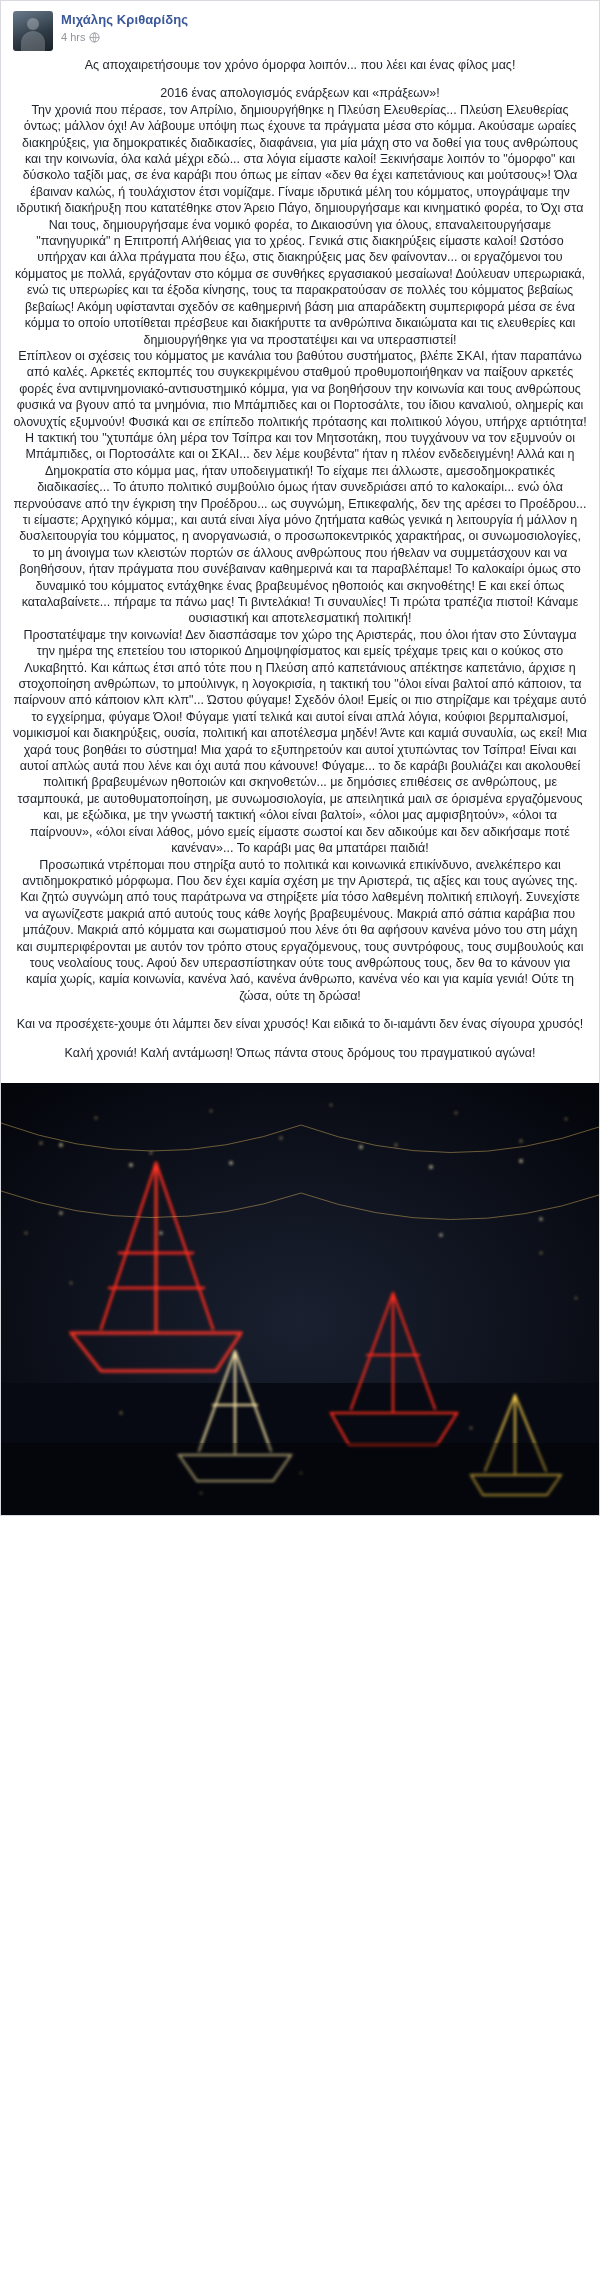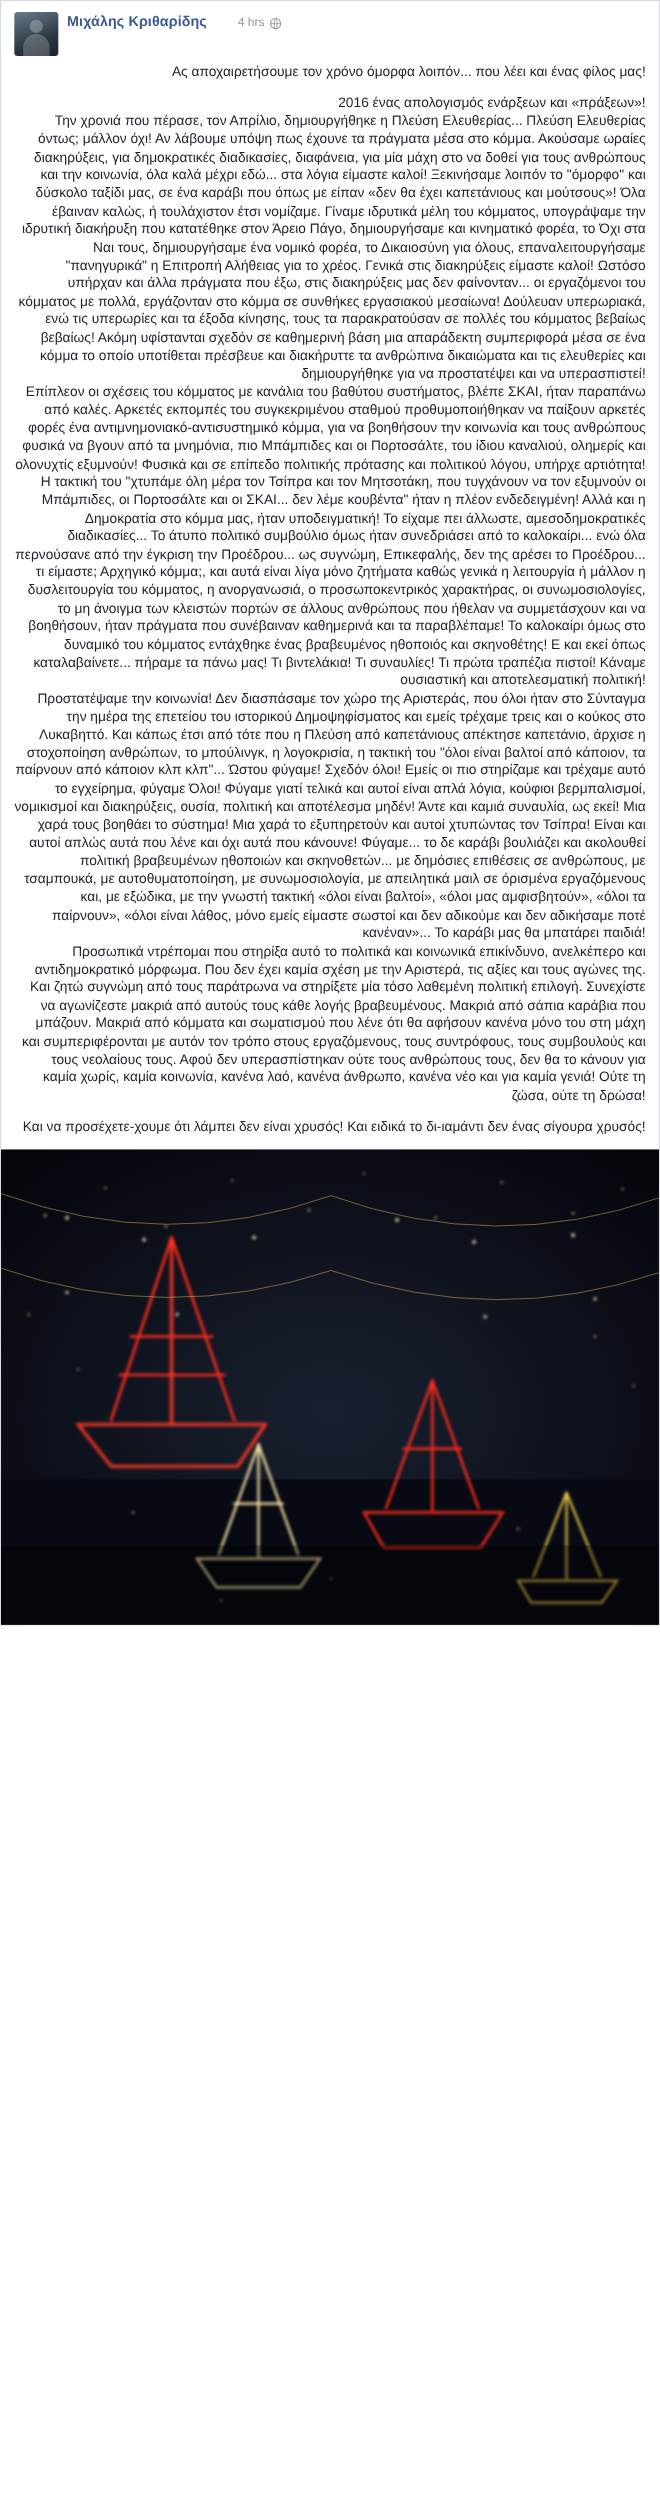--- a/index.html
+++ b/index.html
@@ -44,49 +44,49 @@
   .avatar::before {
     content: "";
     position: absolute;
     left: 14px; top: 7px;
     width: 12px; height: 12px;
     border-radius: 50%;
     background: rgba(255,255,255,0.28);
   }
   .head-text {
     display: flex;
+    flex-direction: column;
     justify-content: center;
     padding-top: 1px;
   }
   .author-name {
     font-size: 13px;
     font-weight: bold;
     color: #3b5998;
     line-height: 16px;
     letter-spacing: 0.1px;
   }
   .meta-row {
     display: flex;
     align-items: center;
     gap: 4px;
     margin-top: 3px;
-    margin-left: 28px;
   }
   .timestamp {
     font-size: 11px;
     color: #90949c;
     line-height: 13px;
   }
   .globe-icon svg { display: block; }
   .post-body {
-    padding: 0 12px 12px 12px;
+    padding: 0 12px 22px 12px;
     font-size: 12.5px;
     line-height: 16.4px;
     color: #1d2129;
-    text-align: right;
+    text-align: center;
     word-wrap: break-word;
   }
   .post-body p {
     margin: 0 0 12px 0;
     white-space: pre-wrap;
   }
   .post-body p:last-child { margin-bottom: 0; }
   .post-photo {
     width: 598px;
     height: 432px;
@@ -119,20 +119,21 @@
   </div>
 
   <div class="post-body">
     <p>Ας αποχαιρετήσουμε τον χρόνο όμορφα λοιπόν... που λέει και ένας φίλος μας!</p>
     <p>2016 ένας απολογισμός ενάρξεων και «πράξεων»!
 Την χρονιά που πέρασε, τον Απρίλιο, δημιουργήθηκε η Πλεύση Ελευθερίας... Πλεύση Ελευθερίας όντως; μάλλον όχι! Αν λάβουμε υπόψη πως έχουνε τα πράγματα μέσα στο κόμμα. Ακούσαμε ωραίες διακηρύξεις, για δημοκρατικές διαδικασίες, διαφάνεια, για μία μάχη στο να δοθεί για τους ανθρώπους και την κοινωνία, όλα καλά μέχρι εδώ... στα λόγια είμαστε καλοί! Ξεκινήσαμε λοιπόν το "όμορφο" και δύσκολο ταξίδι μας, σε ένα καράβι που όπως με είπαν «δεν θα έχει καπετάνιους και μούτσους»! Όλα έβαιναν καλώς, ή τουλάχιστον έτσι νομίζαμε. Γίναμε ιδρυτικά μέλη του κόμματος, υπογράψαμε την ιδρυτική διακήρυξη που κατατέθηκε στον Άρειο Πάγο, δημιουργήσαμε και κινηματικό φορέα, το Όχι στα Ναι τους, δημιουργήσαμε ένα νομικό φορέα, το Δικαιοσύνη για όλους, επαναλειτουργήσαμε "πανηγυρικά" η Επιτροπή Αλήθειας για το χρέος. Γενικά στις διακηρύξεις είμαστε καλοί! Ωστόσο υπήρχαν και άλλα πράγματα που έξω, στις διακηρύξεις μας δεν φαίνονταν... οι εργαζόμενοι του κόμματος με πολλά, εργάζονταν στο κόμμα σε συνθήκες εργασιακού μεσαίωνα! Δούλευαν υπερωριακά, ενώ τις υπερωρίες και τα έξοδα κίνησης, τους τα παρακρατούσαν σε πολλές του κόμματος βεβαίως βεβαίως! Ακόμη υφίστανται σχεδόν σε καθημερινή βάση μια απαράδεκτη συμπεριφορά μέσα σε ένα κόμμα το οποίο υποτίθεται πρέσβευε και διακήρυττε τα ανθρώπινα δικαιώματα και τις ελευθερίες και δημιουργήθηκε για να προστατέψει και να υπερασπιστεί!
 Επίπλεον οι σχέσεις του κόμματος με κανάλια του βαθύτου συστήματος, βλέπε ΣΚΑΙ, ήταν παραπάνω από καλές. Αρκετές εκπομπές του συγκεκριμένου σταθμού προθυμοποιήθηκαν να παίξουν αρκετές φορές ένα αντιμνημονιακό-αντισυστημικό κόμμα, για να βοηθήσουν την κοινωνία και τους ανθρώπους φυσικά να βγουν από τα μνημόνια, πιο Μπάμπιδες και οι Πορτοσάλτε, του ίδιου καναλιού, ολημερίς και ολονυχτίς εξυμνούν! Φυσικά και σε επίπεδο πολιτικής πρότασης και πολιτικού λόγου, υπήρχε αρτιότητα! Η τακτική του "χτυπάμε όλη μέρα τον Τσίπρα και τον Μητσοτάκη, που τυγχάνουν να τον εξυμνούν οι Μπάμπιδες, οι Πορτοσάλτε και οι ΣΚΑΙ... δεν λέμε κουβέντα" ήταν η πλέον ενδεδειγμένη! Αλλά και η Δημοκρατία στο κόμμα μας, ήταν υποδειγματική! Το είχαμε πει άλλωστε, αμεσοδημοκρατικές διαδικασίες... Το άτυπο πολιτικό συμβούλιο όμως ήταν συνεδριάσει από το καλοκαίρι... ενώ όλα περνούσανε από την έγκριση την Προέδρου... ως συγνώμη, Επικεφαλής, δεν της αρέσει το Προέδρου... τι είμαστε; Αρχηγικό κόμμα;, και αυτά είναι λίγα μόνο ζητήματα καθώς γενικά η λειτουργία ή μάλλον η δυσλειτουργία του κόμματος, η ανοργανωσιά, ο προσωποκεντρικός χαρακτήρας, οι συνωμοσιολογίες, το μη άνοιγμα των κλειστών πορτών σε άλλους ανθρώπους που ήθελαν να συμμετάσχουν και να βοηθήσουν, ήταν πράγματα που συνέβαιναν καθημερινά και τα παραβλέπαμε! Το καλοκαίρι όμως στο δυναμικό του κόμματος εντάχθηκε ένας βραβευμένος ηθοποιός και σκηνοθέτης! Ε και εκεί όπως καταλαβαίνετε... πήραμε τα πάνω μας! Τι βιντελάκια! Τι συναυλίες! Τι πρώτα τραπέζια πιστοί! Κάναμε ουσιαστική και αποτελεσματική πολιτική!
 Προστατέψαμε την κοινωνία! Δεν διασπάσαμε τον χώρο της Αριστεράς, που όλοι ήταν στο Σύνταγμα την ημέρα της επετείου του ιστορικού Δημοψηφίσματος και εμείς τρέχαμε τρεις και ο κούκος στο Λυκαβηττό. Και κάπως έτσι από τότε που η Πλεύση από καπετάνιους απέκτησε καπετάνιο, άρχισε η στοχοποίηση ανθρώπων, το μπούλινγκ, η λογοκρισία, η τακτική του "όλοι είναι βαλτοί από κάποιον, τα παίρνουν από κάποιον κλπ κλπ"... Ώστου φύγαμε! Σχεδόν όλοι! Εμείς οι πιο στηρίζαμε και τρέχαμε αυτό το εγχείρημα, φύγαμε Όλοι! Φύγαμε γιατί τελικά και αυτοί είναι απλά λόγια, κούφιοι βερμπαλισμοί, νομικισμοί και διακηρύξεις, ουσία, πολιτική και αποτέλεσμα μηδέν! Άντε και καμιά συναυλία, ως εκεί! Μια χαρά τους βοηθάει το σύστημα! Μια χαρά το εξυπηρετούν και αυτοί χτυπώντας τον Τσίπρα! Είναι και αυτοί απλώς αυτά που λένε και όχι αυτά που κάνουνε! Φύγαμε... το δε καράβι βουλιάζει και ακολουθεί πολιτική βραβευμένων ηθοποιών και σκηνοθετών... με δημόσιες επιθέσεις σε ανθρώπους, με τσαμπουκά, με αυτοθυματοποίηση, με συνωμοσιολογία, με απειλητικά μαιλ σε όρισμένα εργαζόμενους και, με εξώδικα, με την γνωστή τακτική «όλοι είναι βαλτοί», «όλοι μας αμφισβητούν», «όλοι τα παίρνουν», «όλοι είναι λάθος, μόνο εμείς είμαστε σωστοί και δεν αδικούμε και δεν αδικήσαμε ποτέ κανέναν»... Το καράβι μας θα μπατάρει παιδιά!
 Προσωπικά ντρέπομαι που στηρίξα αυτό το πολιτικά και κοινωνικά επικίνδυνο, ανελκέπερο και αντιδημοκρατικό μόρφωμα. Που δεν έχει καμία σχέση με την Αριστερά, τις αξίες και τους αγώνες της. Και ζητώ συγνώμη από τους παράτρωνα να στηρίξετε μία τόσο λαθεμένη πολιτική επιλογή. Συνεχίστε να αγωνίζεστε μακριά από αυτούς τους κάθε λογής βραβευμένους. Μακριά από σάπια καράβια που μπάζουν. Μακριά από κόμματα και σωματισμού που λένε ότι θα αφήσουν κανένα μόνο του στη μάχη και συμπεριφέρονται με αυτόν τον τρόπο στους εργαζόμενους, τους συντρόφους, τους συμβουλούς και τους νεολαίους τους. Αφού δεν υπερασπίστηκαν ούτε τους ανθρώπους τους, δεν θα το κάνουν για καμία χωρίς, καμία κοινωνία, κανένα λαό, κανένα άνθρωπο, κανένα νέο και για καμία γενιά! Ούτε τη ζώσα, ούτε τη δρώσα!</p>
     <p>Και να προσέχετε-χουμε ότι λάμπει δεν είναι χρυσός! Και ειδικά το δι-ιαμάντι δεν ένας σίγουρα χρυσός!</p>
+    <p>Καλή χρονιά! Καλή αντάμωση! Όπως πάντα στους δρόμους του πραγματικού αγώνα!</p>
   </div>
 
   <div class="post-photo">
     <svg class="photo-canvas" viewBox="0 0 598 432">
       <defs>
         <radialGradient id="glow" cx="50%" cy="55%" r="70%">
           <stop offset="0%" stop-color="#1a2030"></stop>
           <stop offset="100%" stop-color="#04060c"></stop>
         </radialGradient>
         <filter id="soft" x="-50%" y="-50%" width="200%" height="200%">

